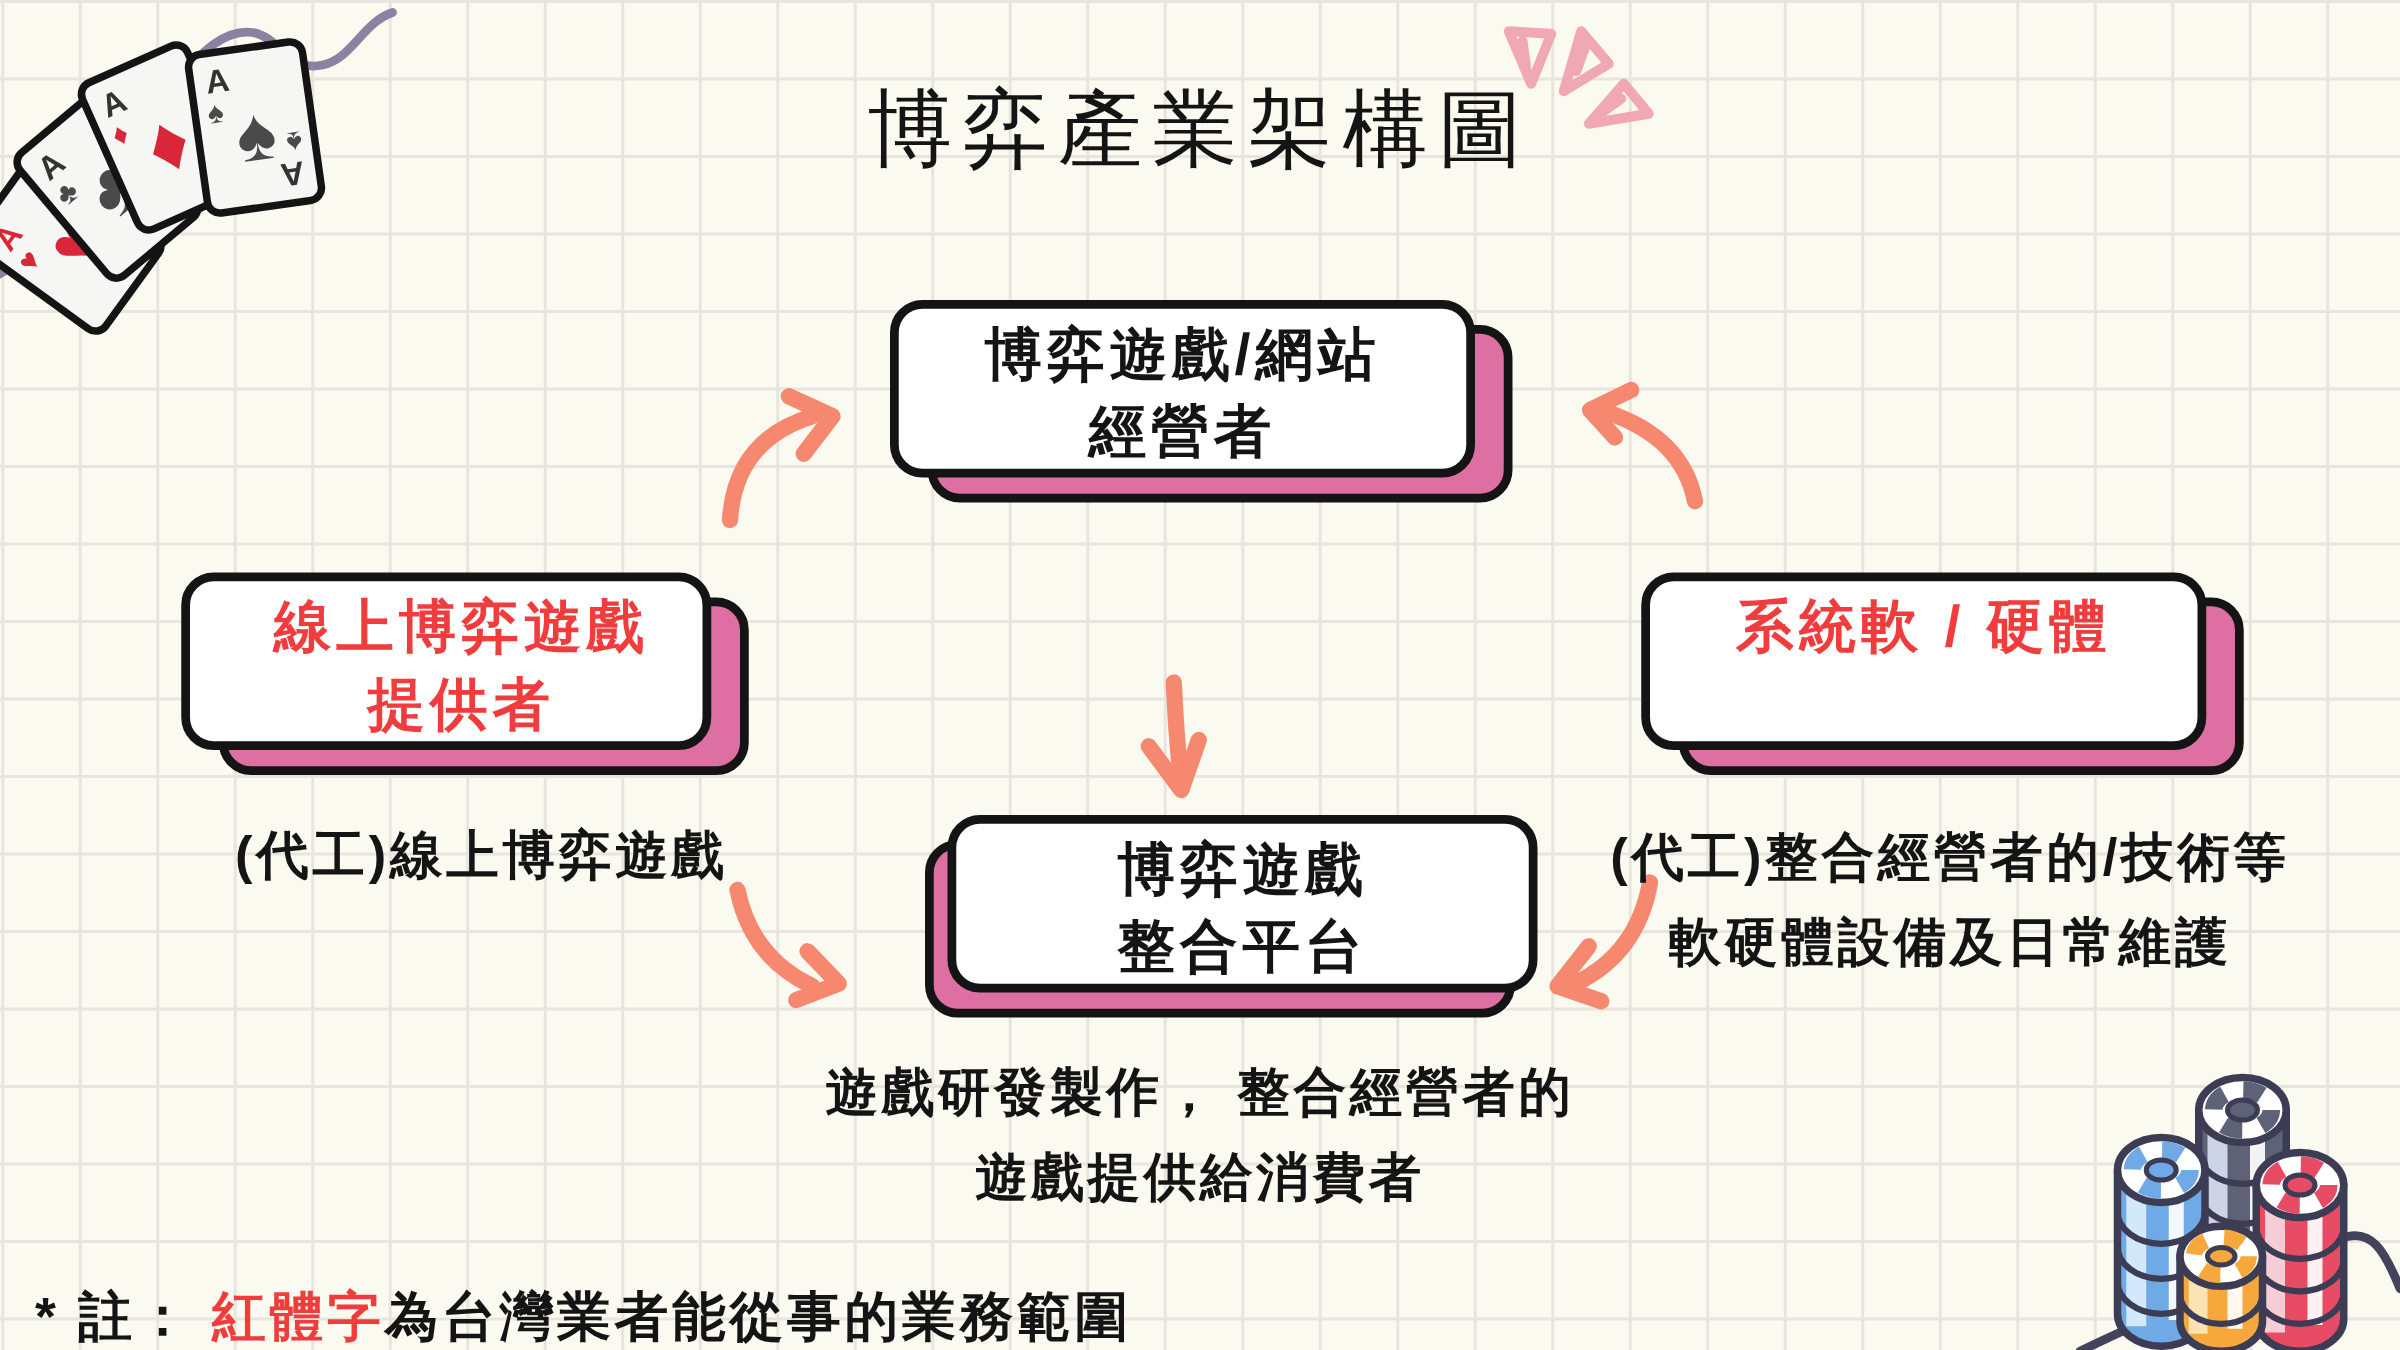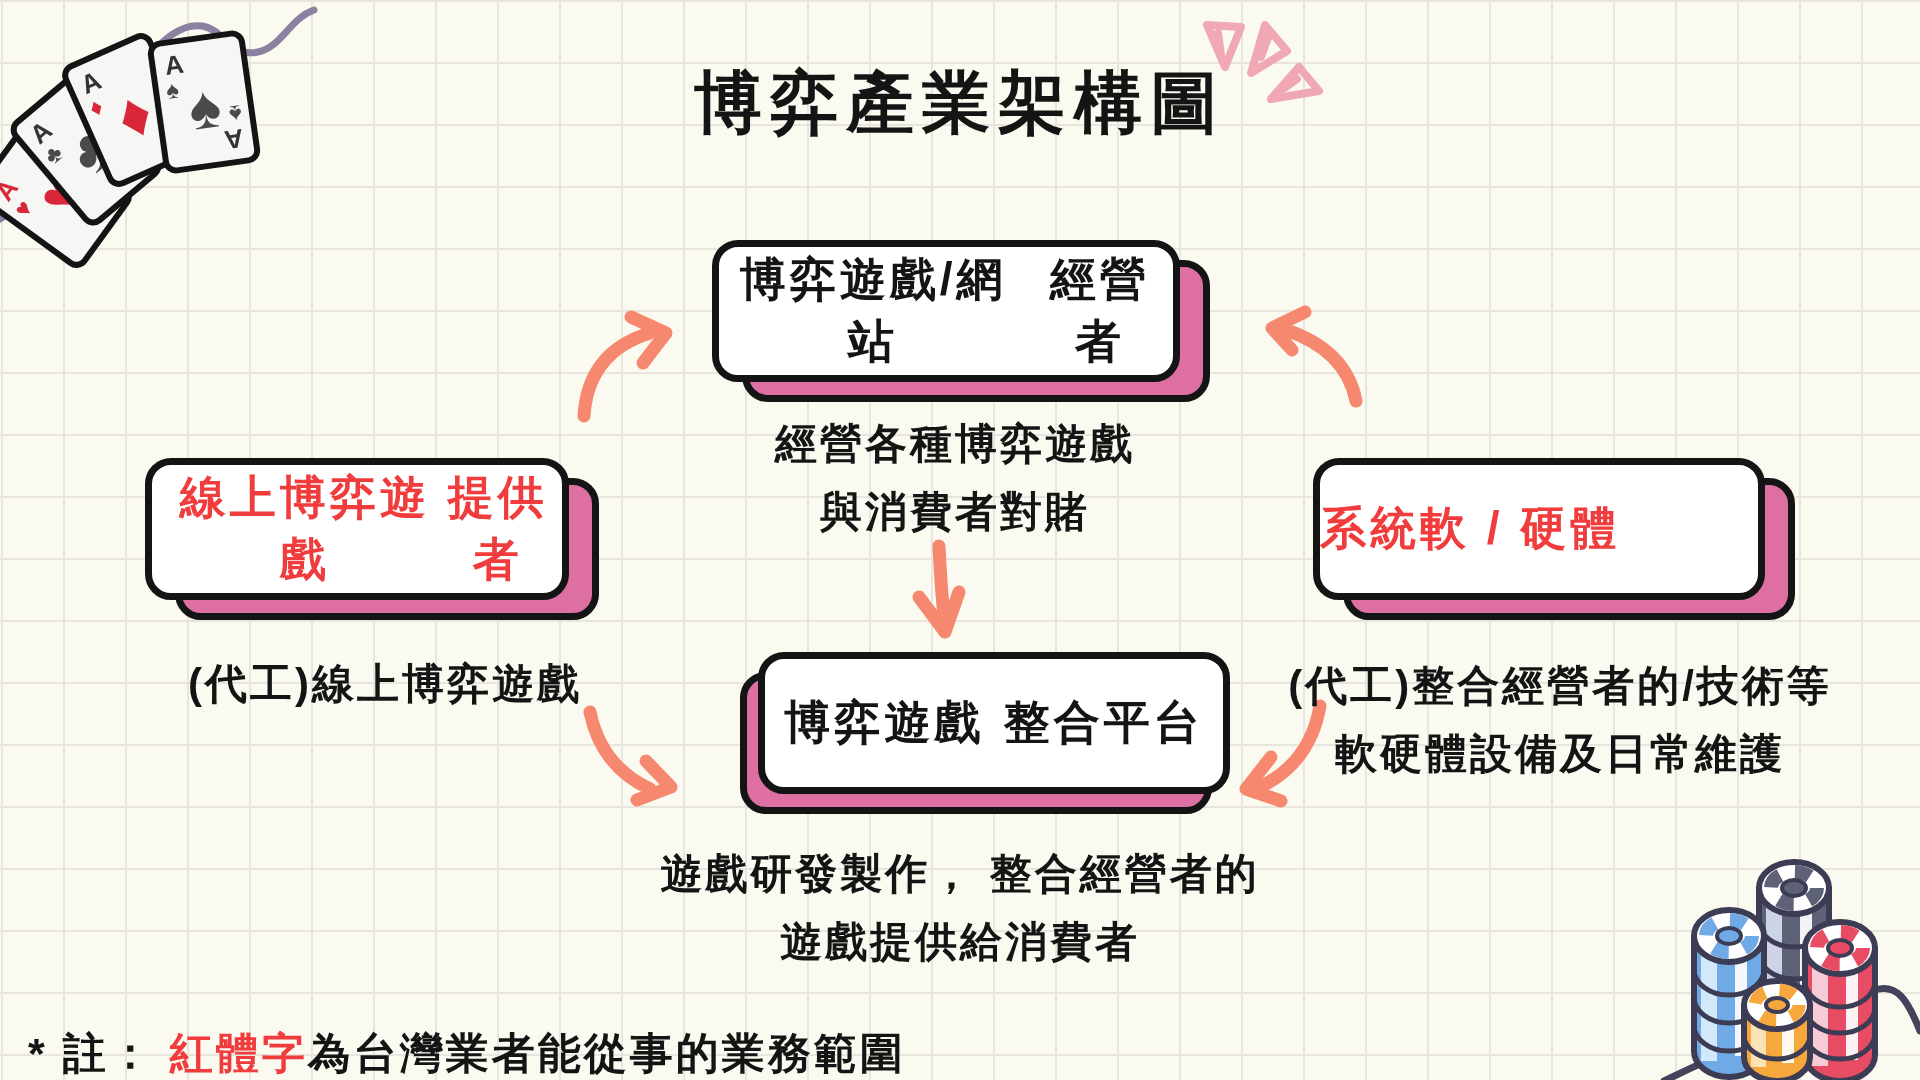--- a/index.html
+++ b/index.html
@@ -8,31 +8,31 @@
     position:relative; width:1920px; height:1080px; overflow:hidden;
     background-color:#fbfaf0;
     background-image:
       linear-gradient(to right, #e7e5de 2px, transparent 2px),
       linear-gradient(to bottom, #e7e5de 2px, transparent 2px);
     background-size:62px 62px;
     background-position:1px 0px;
   }
   .title{
     position:absolute; left:0; right:0; top:58px;
-    text-align:center; font-size:68px; font-weight:700;
+    text-align:center; font-size:68px; font-weight:400;
     letter-spacing:8px; color:#141414;
   }
   .node-shadow{
     position:absolute; background:#dd6fa2;
     border:7px solid #141414; border-radius:26px;
   }
   .node{
     position:absolute; background:#ffffff;
     border:7px solid #141414; border-radius:26px;
-    display:flex; flex-direction:row; align-items:center; justify-content:space-evenly;
+    display:flex; flex-direction:column; align-items:center; justify-content:space-evenly;
     font-size:46px; font-weight:900; color:#141414; letter-spacing:4px;
     text-align:center; padding:6px 0;
   }
   .node .red, .red{ color:#f03c3c; }
   .desc{
     position:absolute; text-align:center; font-size:42px; font-weight:800;
     color:#141414; letter-spacing:3px; line-height:68px;
   }
   .note{
     position:absolute; left:28px; top:1025px;
@@ -115,24 +115,20 @@
         <path d="M 1320 706 Q 1310 763 1260 787"></path>
         <path d="M 1271 757 L 1246 789 L 1281 801"></path>
       </g>
     </g>
   </svg>
 
   <div class="node-shadow" style="left:742px; top:260px; width:468px; height:142px;"></div>
   <div class="node" style="left:712px; top:240px; width:468px; height:142px;">
     <div>博弈遊戲/網站</div>
     <div>經營者</div>
-  </div>
-  <div class="desc" style="left:650px; top:410px; width:610px;">
-    <div>經營各種博弈遊戲</div>
-    <div>與消費者對賭</div>
   </div>
 
   <div class="node-shadow" style="left:175px; top:478px; width:424px; height:142px;"></div>
   <div class="node" style="left:145px; top:458px; width:424px; height:142px;padding-left:24px;">
     <div class="red">線上博弈遊戲</div>
     <div class="red">提供者</div>
   </div>
   <div class="desc" style="left:140px; top:650px; width:490px;">
     <div>(代工)線上博弈遊戲</div>
   </div>

